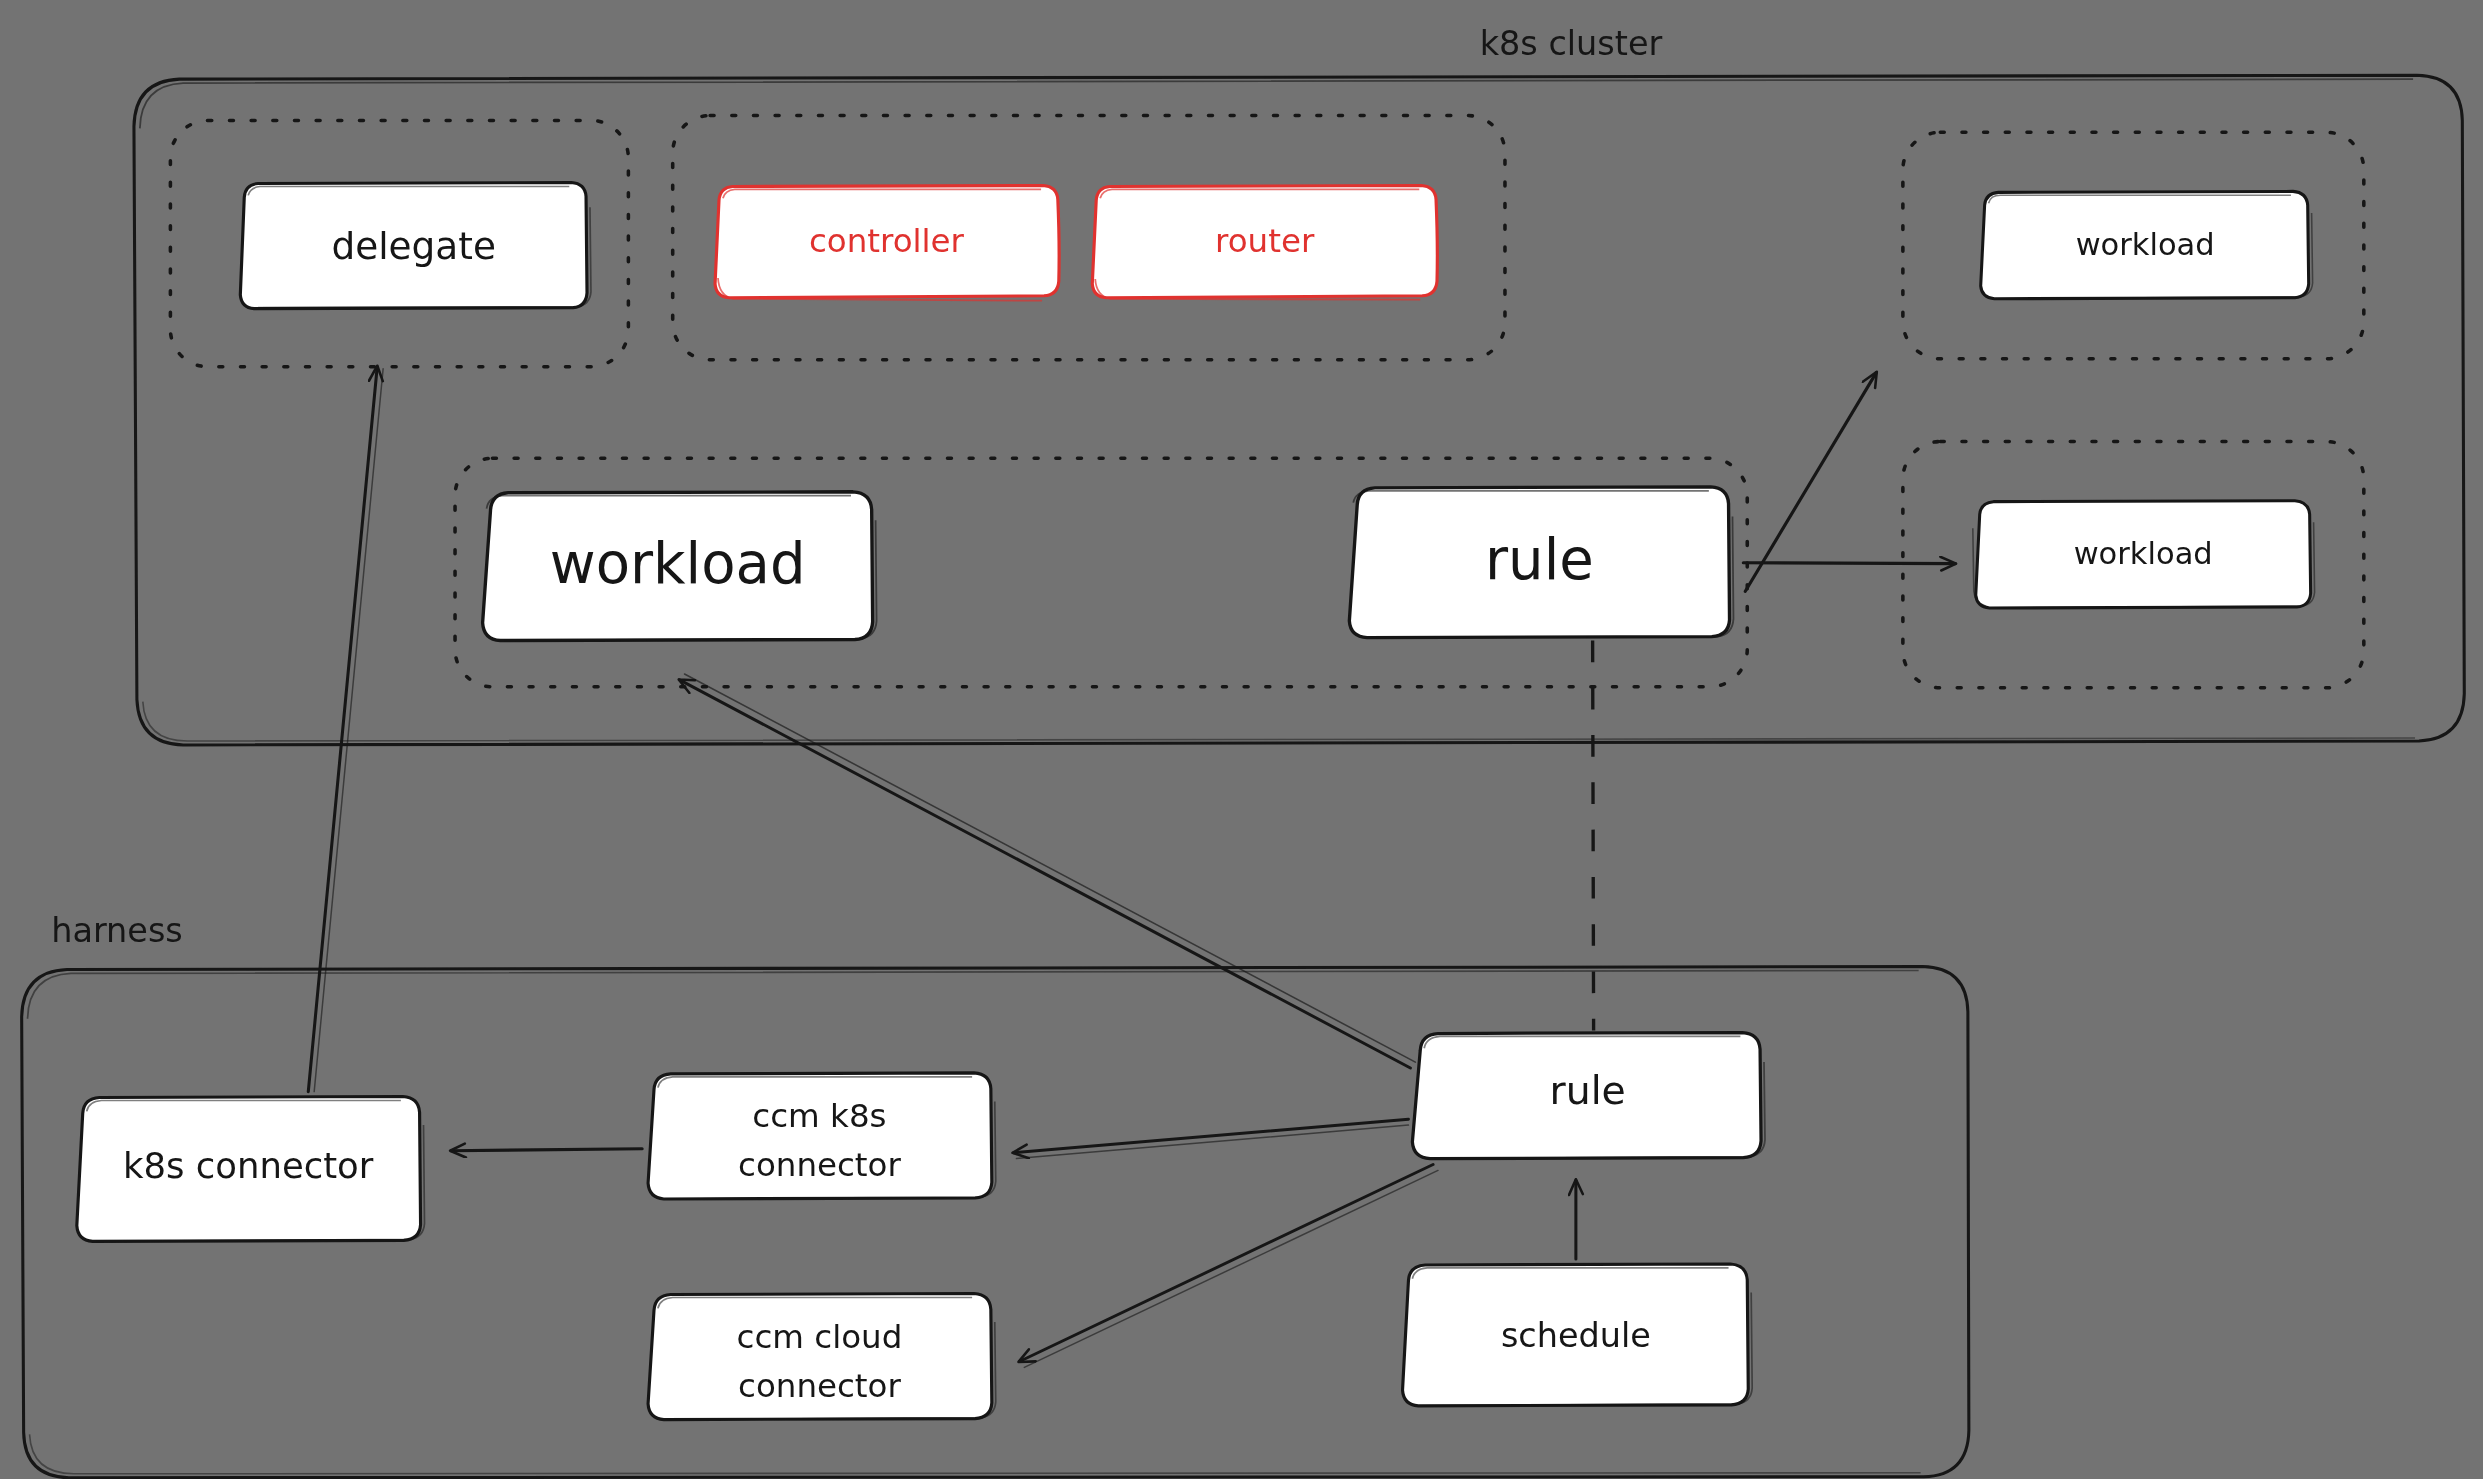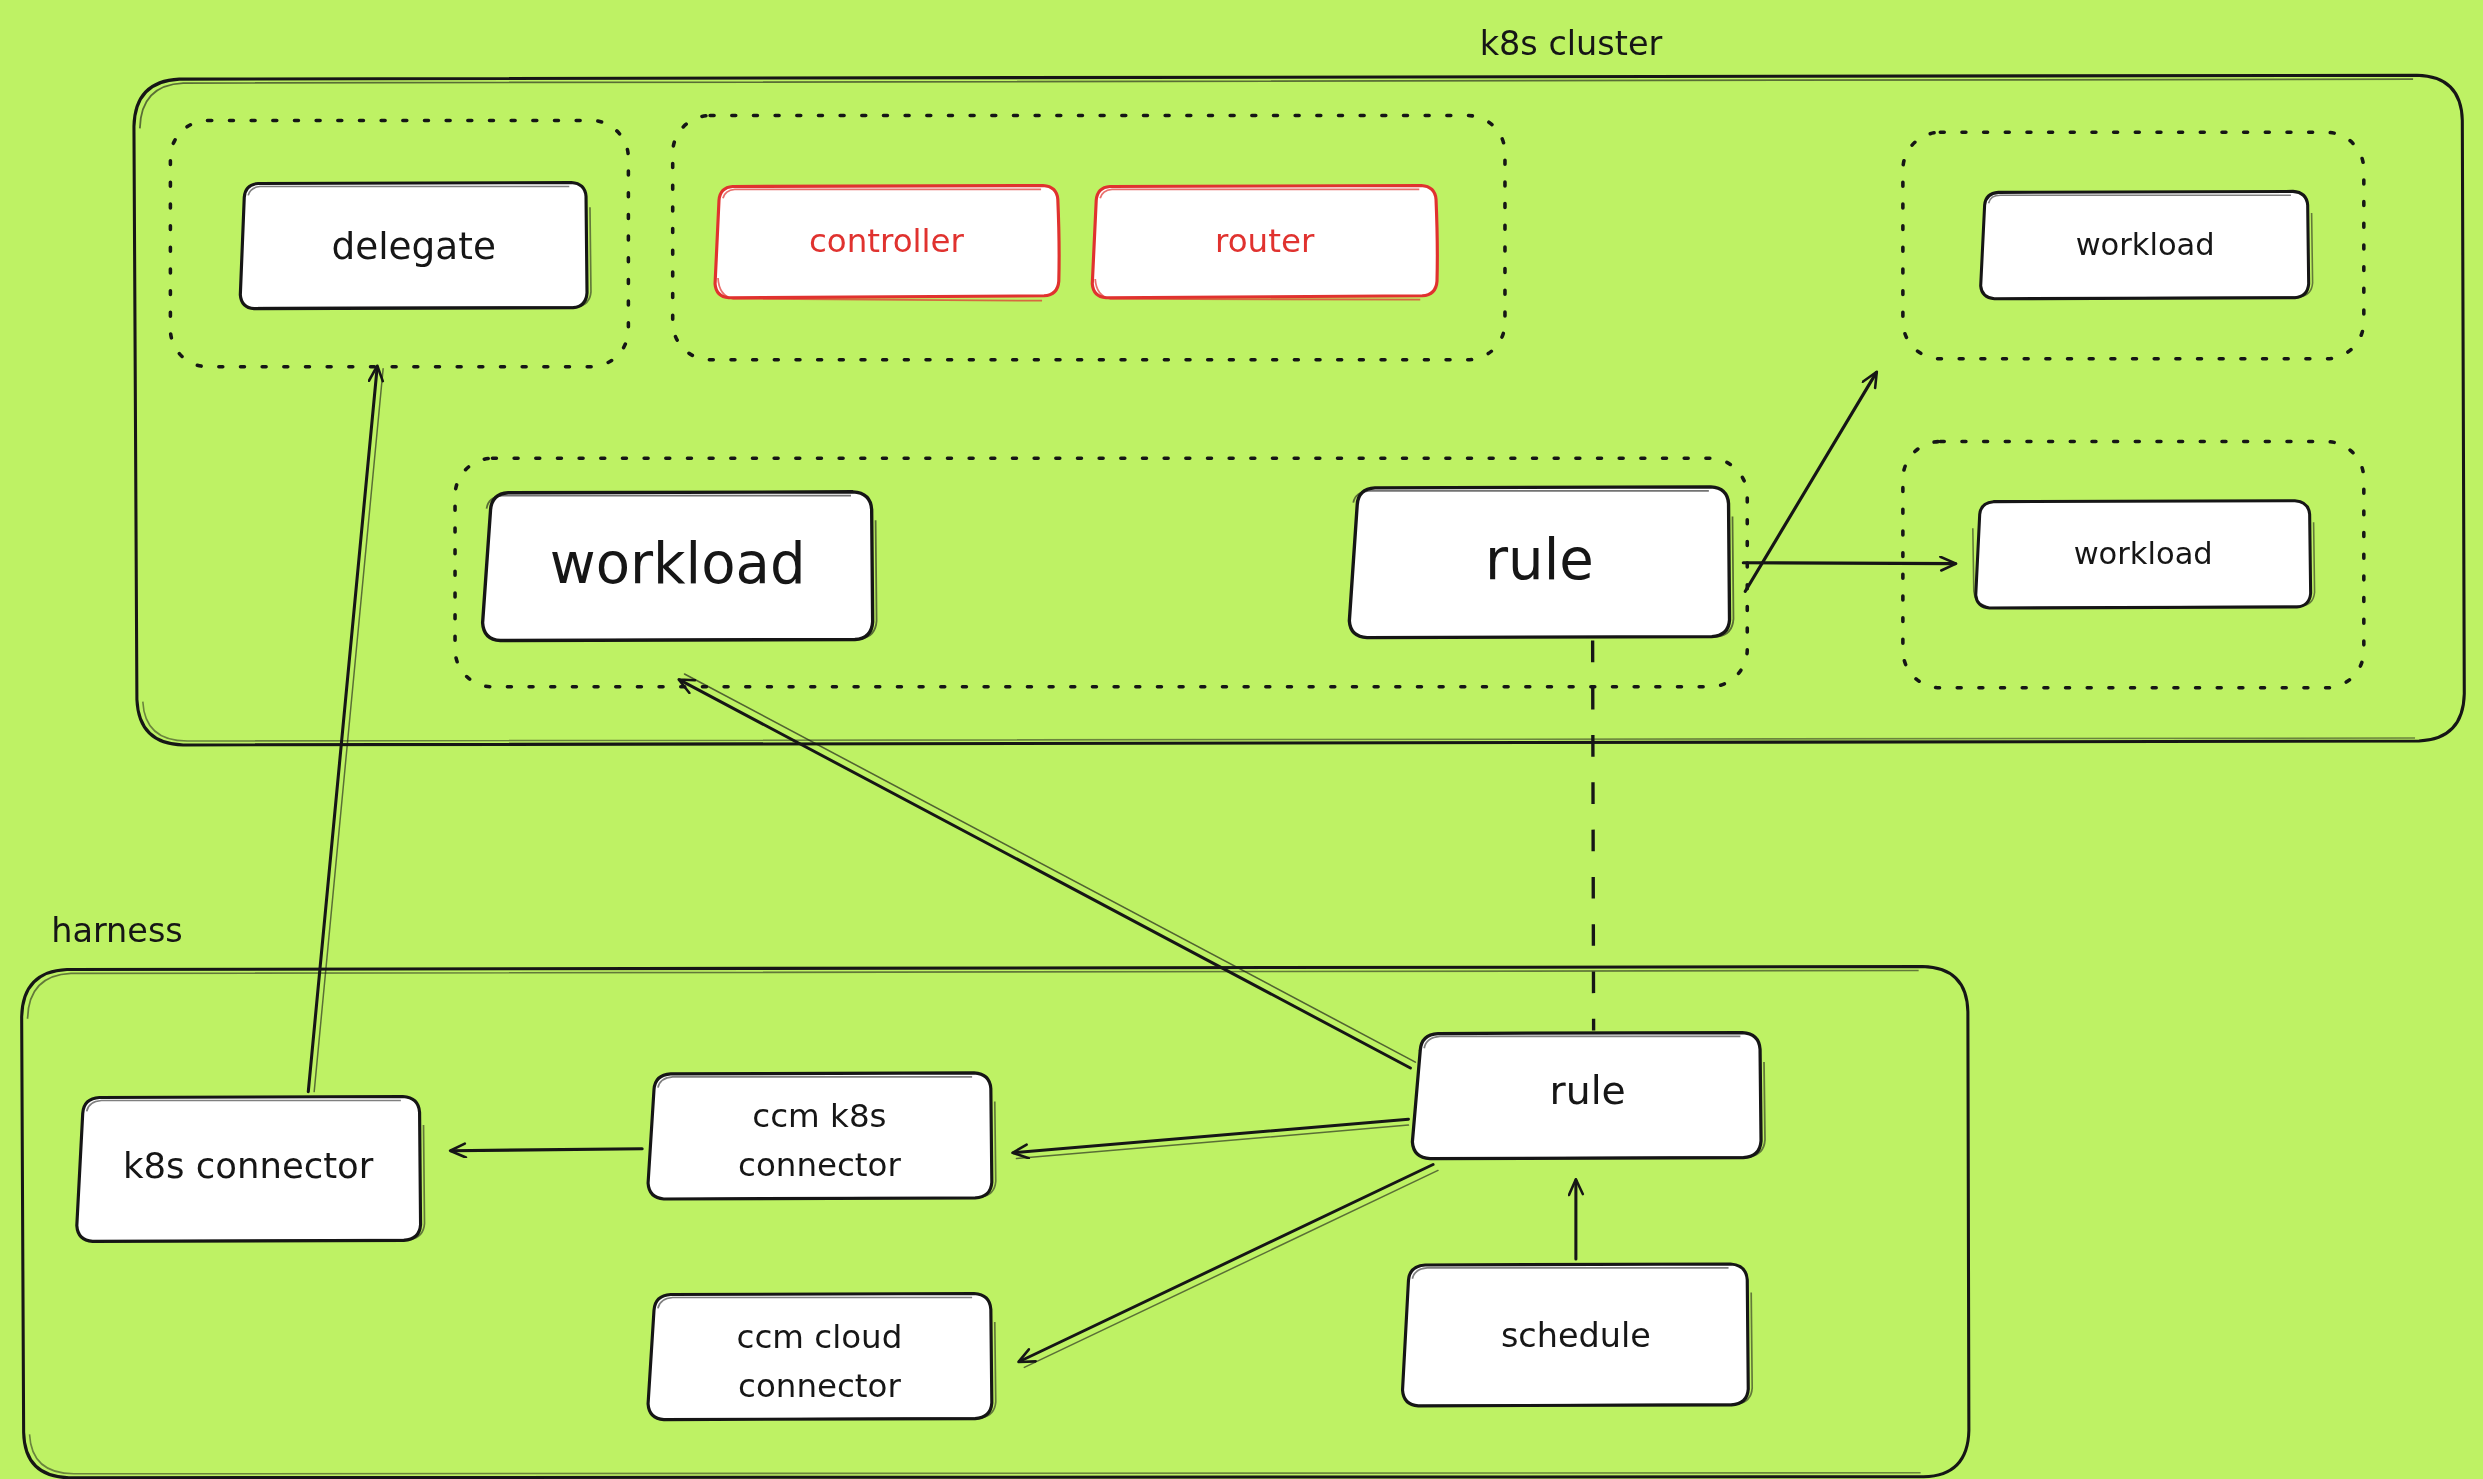--- a/index.html
+++ b/index.html
@@ -1,18 +1,18 @@
 <!DOCTYPE html>
 <html><head>
 <meta charset="utf-8">
 <style>
   html,body{margin:0;padding:0;background:#ffffff;}
   body{width:2483px;height:1480px;overflow:hidden;
        font-family:"DejaVu Sans",sans-serif;}
-  #stage{position:relative;width:2483px;height:1480px;background:#bef264;}
+  #stage{position:relative;width:2483px;height:1480px;background:#737373;}
   svg#diagram{position:absolute;left:0;top:0;width:2483px;height:1480px;}
   .lbl{font-family:"DejaVu Sans",sans-serif;fill:#161616;
        text-anchor:middle;dominant-baseline:middle;font-weight:400;}
   .lbl-red{fill:#e0322f;}
   .grp-label{font-family:"DejaVu Sans",sans-serif;fill:#161616;
        text-anchor:middle;dominant-baseline:middle;font-size:34px;}
   .grp-label-left{text-anchor:start;}
 </style>
 </head>
 <body>

